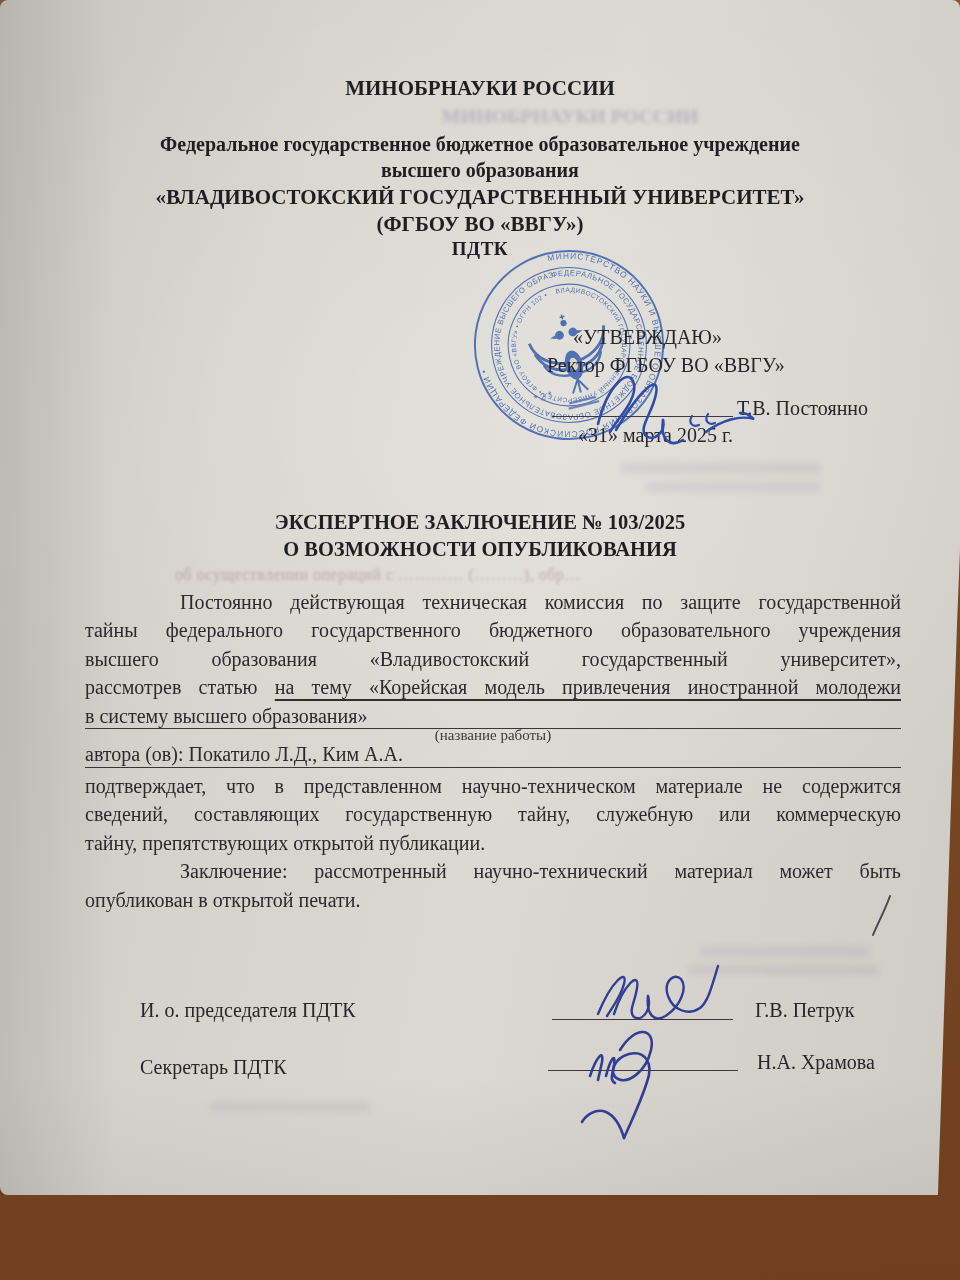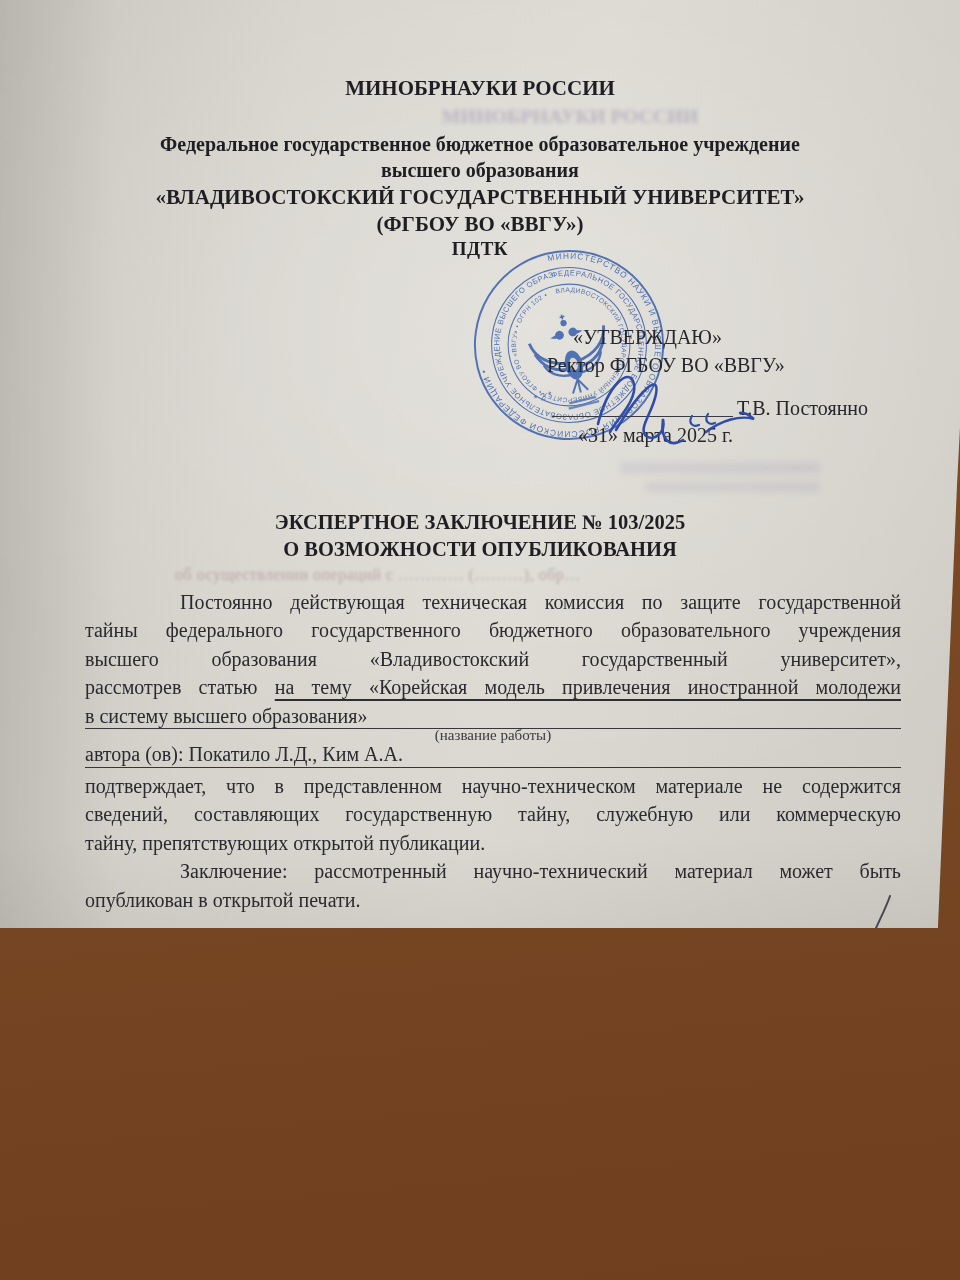--- a/index.html
+++ b/index.html
@@ -2,25 +2,26 @@
 <html><head>
 <meta charset="utf-8">
 <style>
   html,body{margin:0;padding:0;}
   body{
     width:960px;height:1280px;overflow:hidden;position:relative;
     background:linear-gradient(175deg,#8a5830 0%,#7c4a26 40%,#6f3f1e 100%);
     font-family:"Liberation Serif","DejaVu Serif",serif;
   }
   #page{
-    position:absolute;inset:0;width:960px;height:928px;
+    position:absolute;inset:0;width:960px;height:1195px;
     background:
       radial-gradient(ellipse 900px 700px at 55% 35%, rgba(255,255,255,.25), rgba(255,255,255,0) 70%),
       linear-gradient(100deg,#c9c6bf 0%,#d6d3cc 28%,#dbd8d1 55%,#d4d1ca 82%,#cfccc5 100%);
     clip-path:polygon(0 0,100% 0,100% 46%,99.7% 52%,97.7% 100%,0 100%);
+    border-radius:8px;
   }
   #page::after{
     content:"";position:absolute;inset:0;pointer-events:none;
     background:linear-gradient(90deg,rgba(40,35,30,.10) 0%,rgba(40,35,30,0) 12%),
                linear-gradient(0deg,rgba(40,35,30,.05) 0%,rgba(40,35,30,0) 10%);
   }
   .abs{position:absolute;}
   .ctr{left:70px;width:820px;text-align:center;}
   .b{font-weight:bold;}
   .ink{color:#26262b;}

